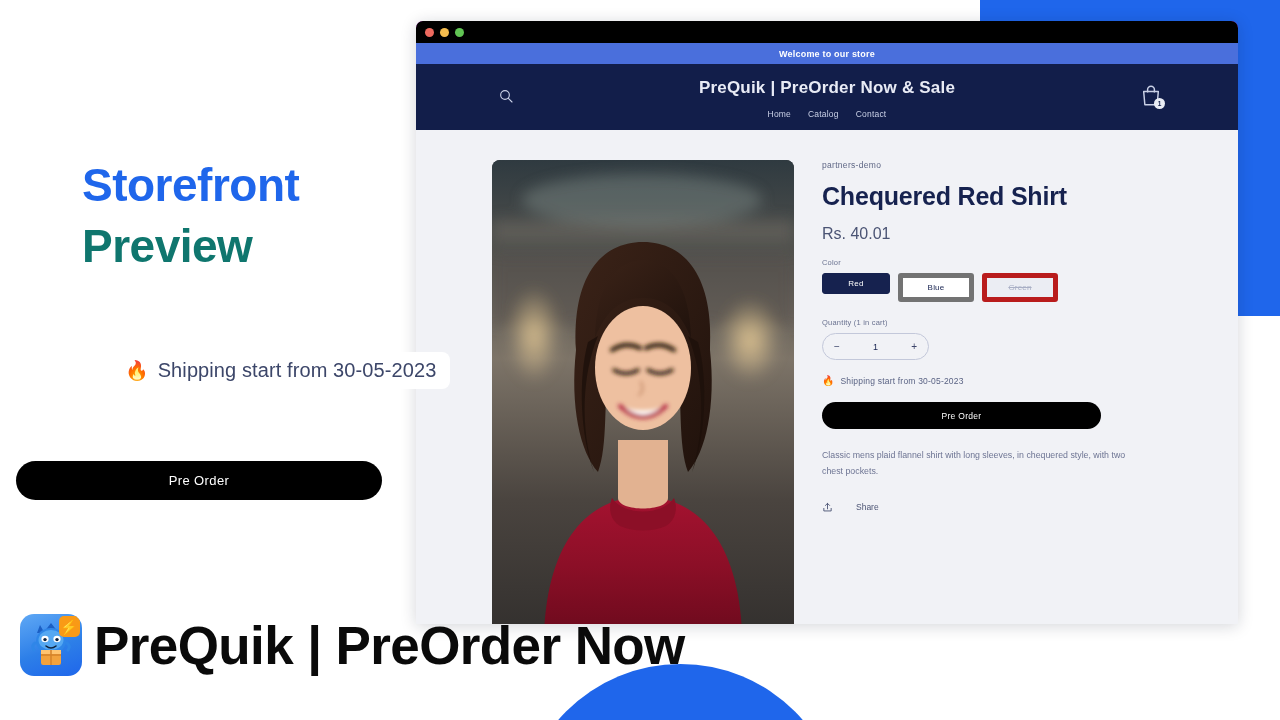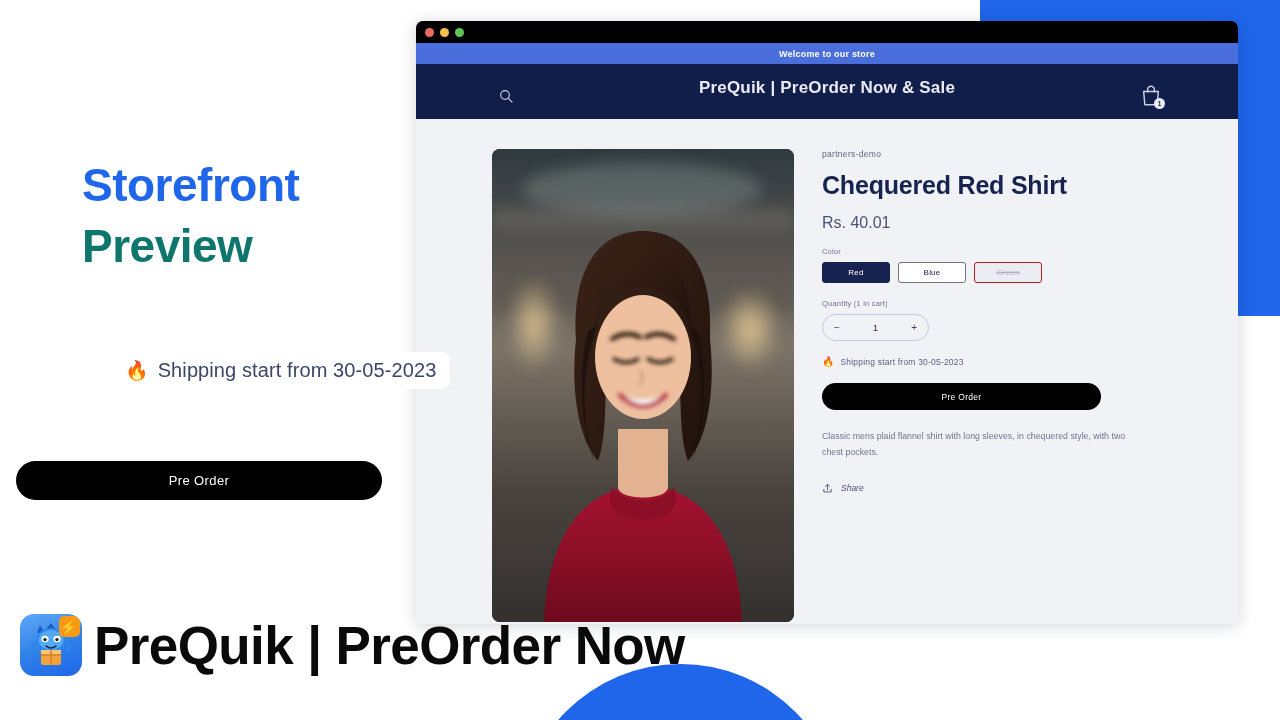--- a/index.html
+++ b/index.html
@@ -88,21 +88,21 @@
   .dot.yellow{background:#f5bd4f;}
   .dot.green{background:#61c454;}
 
   #announcement-bar{
     height:21px;background:#4a6fdc;color:#ffffff;
     display:flex;align-items:center;justify-content:center;
     font-size:9px;font-weight:bold;letter-spacing:.2px;
   }
 
   #store-header{
-    background:#121e4a;padding:14px 0 21px;position:relative;
+    background:#121e4a;padding:14px 0 11px;position:relative;
   }
   #store-title{
     text-align:center;color:#e8ebf5;font-size:17px;font-weight:bold;letter-spacing:.2px;
   }
   #store-nav{
     margin-top:11px;display:flex;justify-content:center;gap:17px;
   }
   #store-nav a{
     color:#c9d0e6;font-size:8.5px;text-decoration:none;letter-spacing:.2px;
   }
@@ -139,22 +139,22 @@
   }
   #price{font-size:16px;color:#4b5474;margin-bottom:15px;}
   .opt-label{font-size:7.5px;color:#6a7290;letter-spacing:.2px;margin-bottom:6px;}
   #color-swatches{display:flex;gap:8px;margin-bottom:16px;}
   .swatch{
     min-width:44px;height:19px;border-radius:3px;
     display:flex;align-items:center;justify-content:center;
     font-size:8px;letter-spacing:.2px;padding:0 11px;cursor:pointer;
   }
   .swatch.selected{background:#16224f;color:#ffffff;border:1px solid #16224f;}
-  .swatch.normal{background:#ffffff;color:#16224f;border:1px solid #737373;}
-  .swatch.disabled{background:#ebedf3;color:#a9afc5;border:1px solid #b91c1c;text-decoration:line-through;}
+  .swatch.normal{background:#ffffff;color:#16224f;border:5px solid #737373;}
+  .swatch.disabled{background:#ebedf3;color:#a9afc5;border:5px solid #b91c1c;text-decoration:line-through;}
 
   #qty-stepper{
     width:83px;height:25px;border:1px solid #c3c8da;border-radius:14px;
     display:flex;align-items:center;justify-content:space-between;padding:0 11px;
     margin-bottom:16px;background:transparent;
   }
   #qty-stepper span{font-size:10px;color:#3d456a;cursor:pointer;user-select:none;}
   #qty-stepper .val{font-size:9px;color:#16224f;cursor:default;}
 
   #ship-note{
@@ -166,21 +166,21 @@
   #preorder-btn{
     width:279px;height:27px;background:#000000;color:#ffffff;border:none;border-radius:14px;
     font-family:"Liberation Sans", sans-serif;font-size:8.5px;letter-spacing:.3px;cursor:pointer;
     display:flex;align-items:center;justify-content:center;margin-bottom:18px;
   }
 
   #description{
     font-size:8.8px;line-height:1.85;color:#6d7493;width:322px;margin-bottom:22px;
   }
 
-  #share-row{display:flex;align-items:center;gap:8px;cursor:pointer;font-style:italic;}
+  #share-row{display:flex;align-items:center;gap:23px;cursor:pointer;}
   #share-row .lbl{font-size:8.5px;color:#4c5474;}
 </style>
 </head>
 <body>
 
 <div id="deco-blue-top-right"></div>
 <div id="deco-blue-circle"></div>
 
 <div id="left-panel">
 
@@ -211,20 +211,25 @@
 
     <div id="search-icon-btn">
       <svg viewBox="0 0 24 24" fill="none" stroke="#c9d0e6" stroke-width="1.7">
         <circle cx="10.5" cy="10.5" r="6.5"></circle>
         <line x1="15.5" y1="15.5" x2="21" y2="21" stroke-linecap="round"></line>
       </svg>
     </div>
 
     <div id="store-title">PreQuik | PreOrder Now &amp; Sale</div>
 
+    <div id="store-nav">
+      <a href="#">Home</a>
+      <a href="#">Catalog</a>
+      <a href="#">Contact</a>
+    </div>
 
     <div id="cart-icon-btn">
       <svg viewBox="0 0 24 26" fill="none" stroke="#c9d0e6" stroke-width="1.6" style="width:100%;height:100%;">
         <path d="M4 8 h16 l-1.3 14.5 H5.3 Z" stroke-linejoin="round"></path>
         <path d="M8.3 8.5 V6 a3.7 3.7 0 0 1 7.4 0 V8.5" stroke-linecap="round"></path>
       </svg>
       <span id="cart-badge">1</span>
     </div>
   </div>
 

